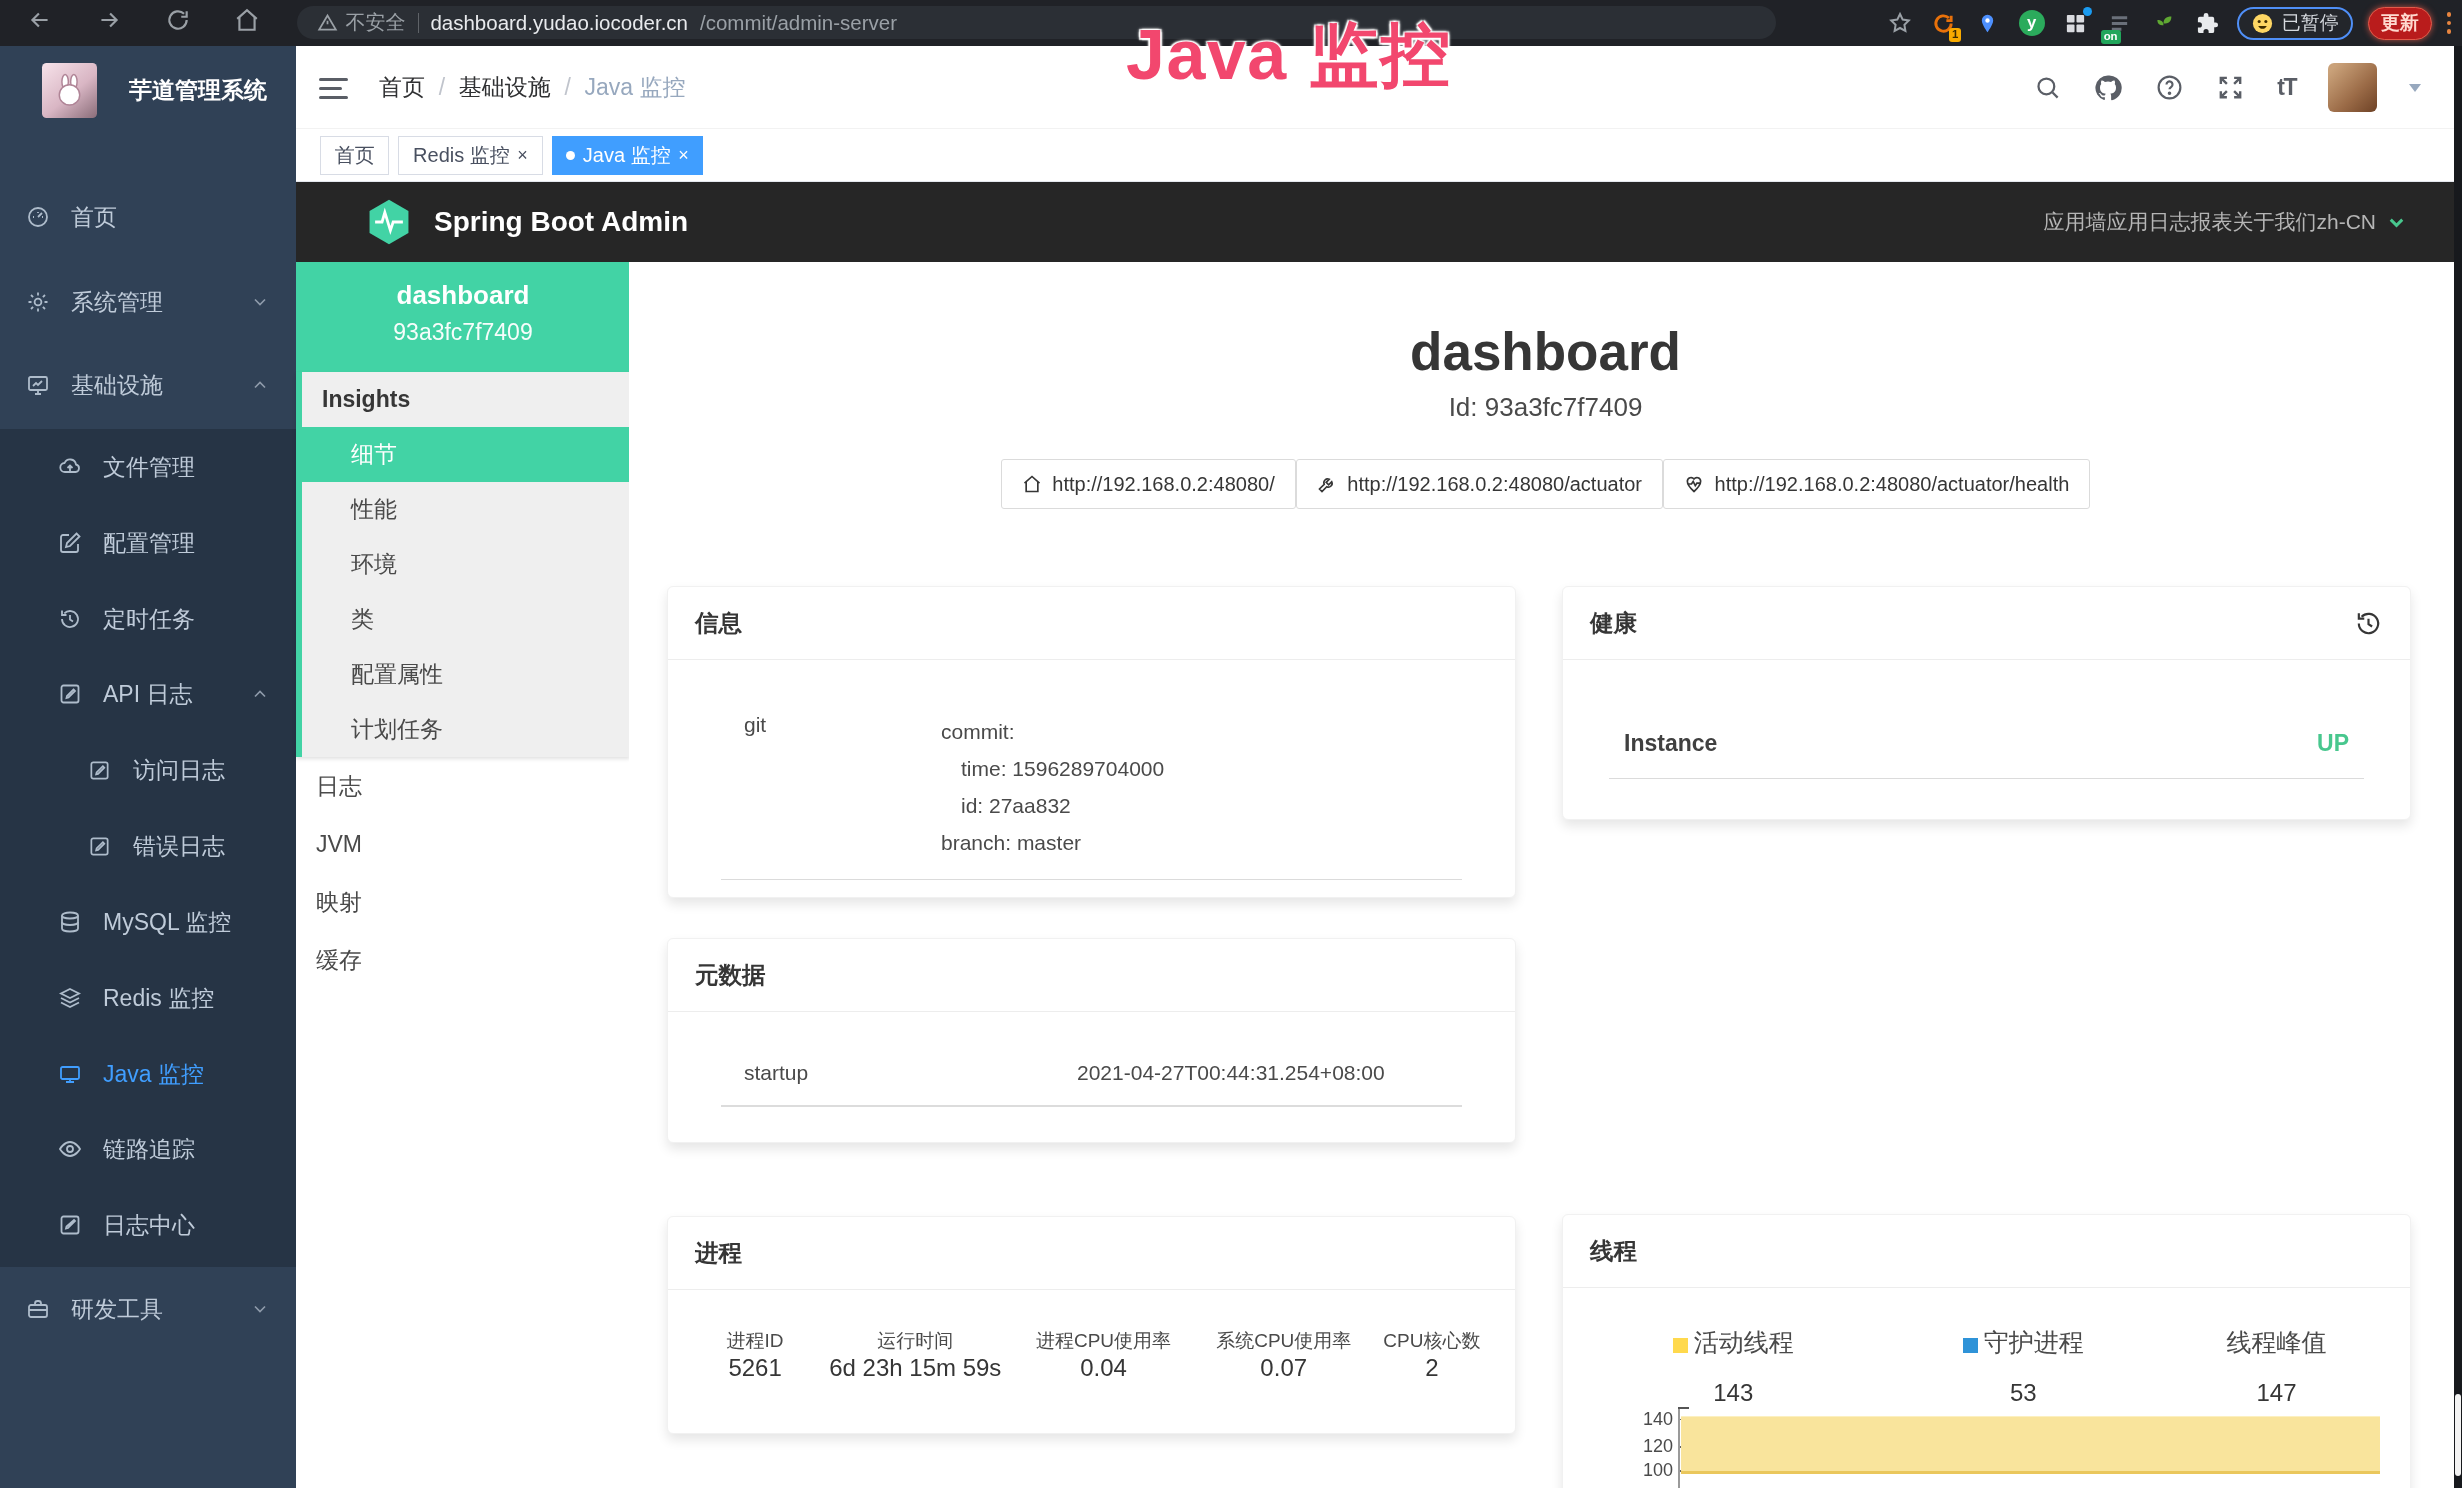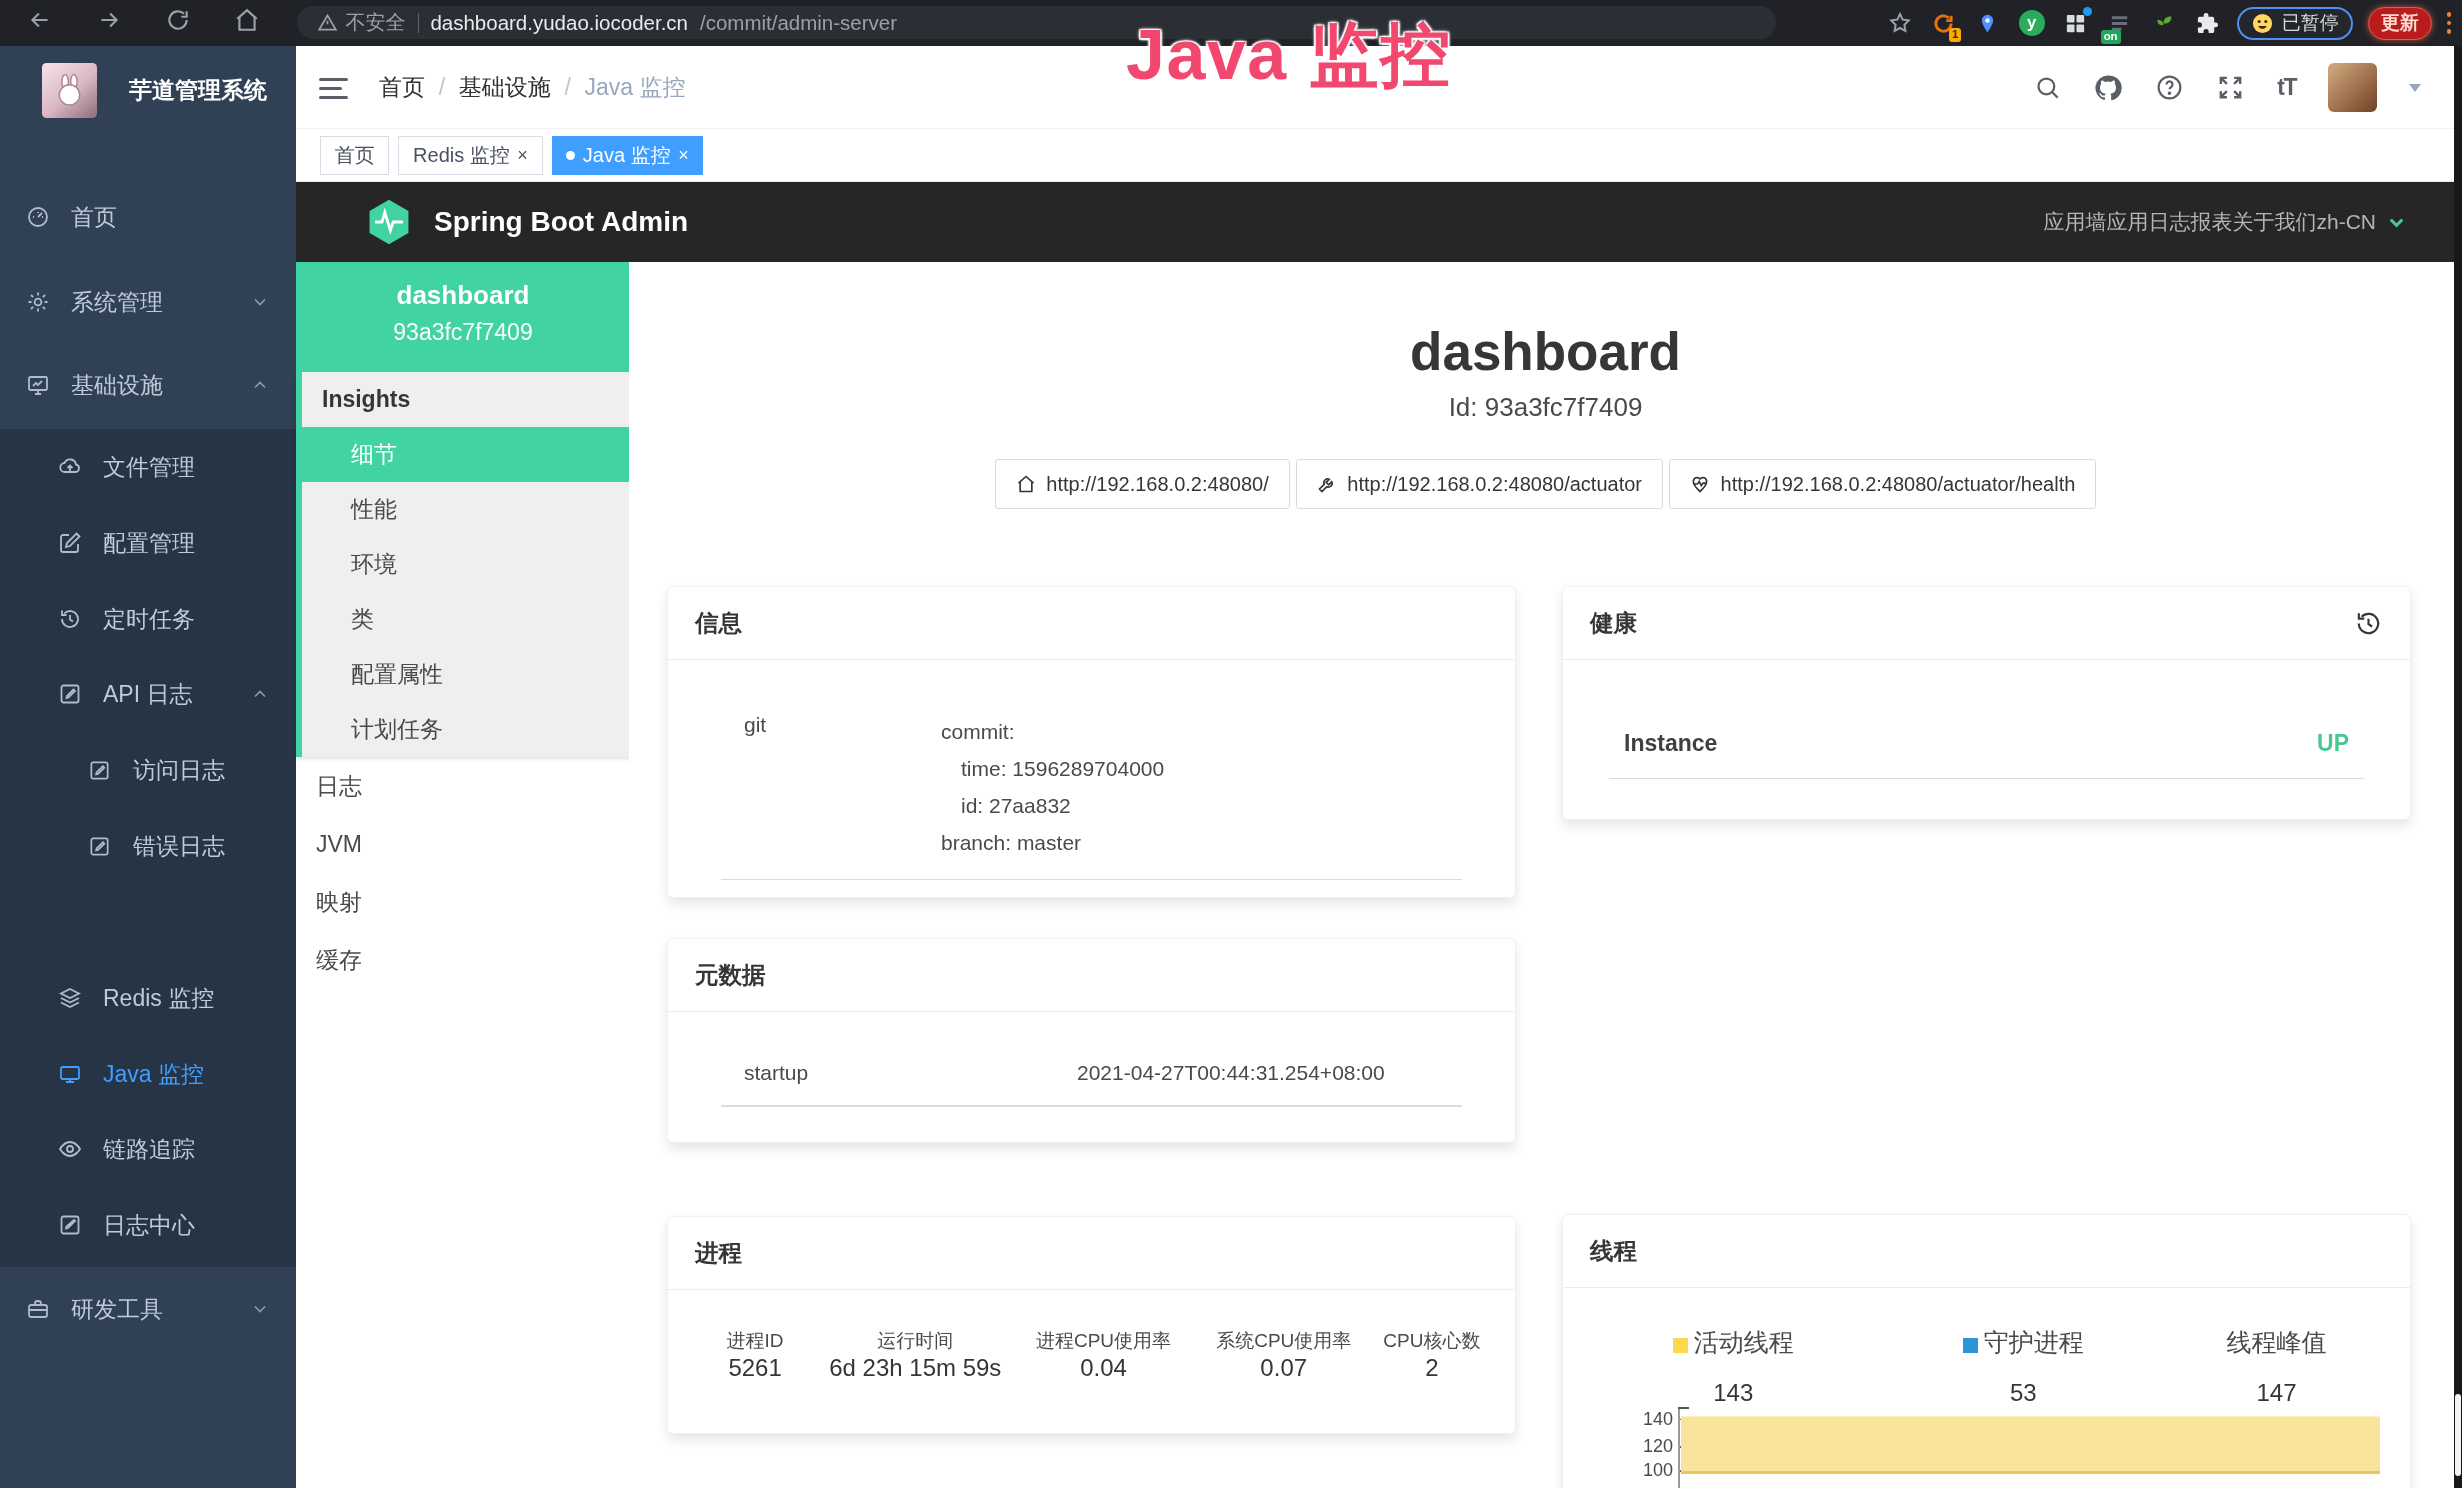--- a/index.html
+++ b/index.html
@@ -68,21 +68,21 @@
 #inst-id{font-size:23px;margin-top:7.6px;opacity:.96}
 #insights-group{background:#efefef;border-left:6px solid #42d3a5;box-shadow:0 2.3px 3.8px rgba(0,0,0,.12)}
 #insights-label{height:55px;line-height:55px;padding-left:20px;font-size:23px;font-weight:700;color:#363636}
 .ins-item{height:55px;line-height:55px;padding-left:49px;font-size:23px;color:#4a4a4a;cursor:pointer}
 .ins-item.active{background:#42d3a5;color:#fff}
 .menu-link{height:58px;line-height:58px;padding-left:20px;font-size:23px;color:#4a4a4a;cursor:pointer}
 
 #content{position:absolute;left:629px;top:262px;width:1833px;height:1227px;background:#fff;overflow:hidden}
 #main-title{position:absolute;top:59px;left:0;right:0;text-align:center;font-size:53px;font-weight:600;color:#363636}
 #main-id{position:absolute;top:130px;left:0;right:0;text-align:center;font-size:26px;color:#4a4a4a}
-#endpoints{position:absolute;top:197px;left:0;right:0;display:flex;justify-content:center;gap:6px}
+#endpoints{position:absolute;top:197px;left:0;right:0;display:flex;justify-content:center;}
 .ep-btn{height:50px;display:flex;align-items:center;gap:10.6px;padding:0 20px;border:0.8px solid #dbdbdb;border-radius:3px;background:#fff;font-size:20px;color:#363636;cursor:pointer}
 .ep-btn .eico{color:#363636}
 .card{position:absolute;background:#fff;border:0.8px solid #f1f1f1;border-radius:6px;box-shadow:0 6px 12px rgba(10,10,10,.1)}
 .card-h{height:73px;display:flex;align-items:center;justify-content:space-between;padding:0 27px;border-bottom:1.5px solid #ededed;font-size:23.5px;font-weight:700;color:#363636}
 .rowline{border-top:1.5px solid #dbdbdb}
 
 #info-card{left:38px;top:324px;width:849px;height:312px}
 #info-body{padding:53px 53px 0}
 #info-row{display:flex;font-size:21px;color:#4a4a4a}
 #info-key{width:220px;padding-left:23px}
@@ -343,20 +343,30 @@
     <span>访问日志</span>
   </div>
   <div class="s-item lvl2" style="top:762px">
     <span class="ico">
         <svg width="23" height="23" viewBox="0 0 24 24" fill="none" stroke="currentColor" stroke-width="1.8">
           <rect x="3.5" y="3.5" width="17" height="17" rx="2"></rect>
           <path d="M15.5 7.5l1.5 1.5-6.5 6.5-2 .5.5-2z"></path>
         </svg>
       </span>
     <span>错误日志</span>
+  </div>
+  <div class="s-item lvl1" style="top:838px">
+    <span class="ico">
+        <svg width="24" height="24" viewBox="0 0 24 24" fill="none" stroke="currentColor" stroke-width="1.8">
+          <ellipse cx="12" cy="5.5" rx="8" ry="3"></ellipse>
+          <path d="M4 5.5v13c0 1.7 3.6 3 8 3s8-1.3 8-3v-13"></path>
+          <path d="M4 12c0 1.7 3.6 3 8 3s8-1.3 8-3"></path>
+        </svg>
+      </span>
+    <span>MySQL 监控</span>
   </div>
   <div class="s-item lvl1" style="top:914px">
     <span class="ico">
         <svg width="24" height="24" viewBox="0 0 24 24" fill="none" stroke="currentColor" stroke-width="1.8">
           <path d="M12 3l9 4.5-9 4.5L3 7.5z"></path>
           <path d="M3 12l9 4.5 9-4.5"></path>
           <path d="M3 16.5L12 21l9-4.5"></path>
         </svg>
       </span>
     <span>Redis 监控</span>

